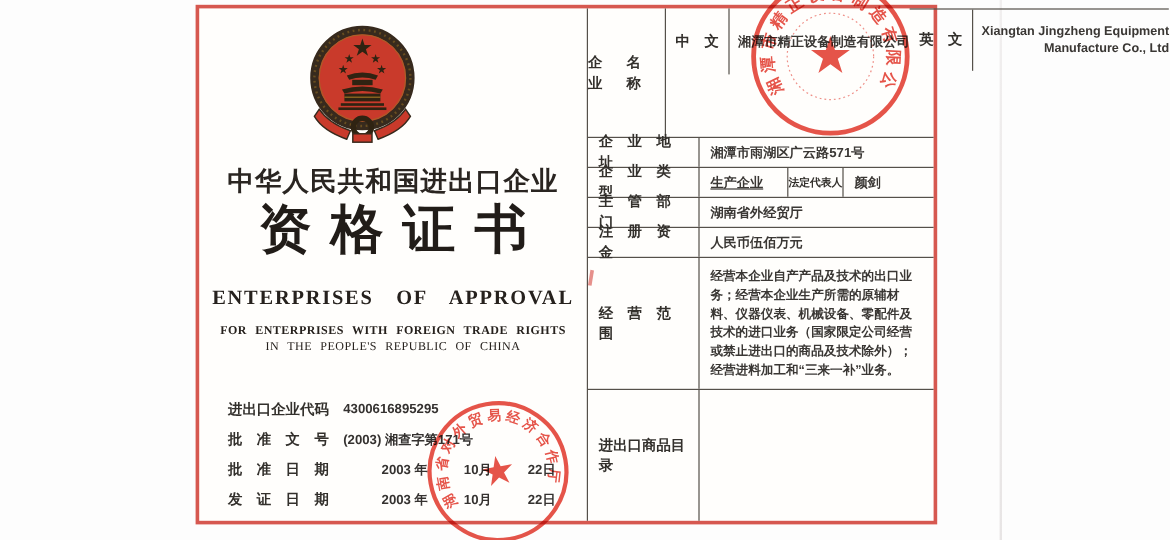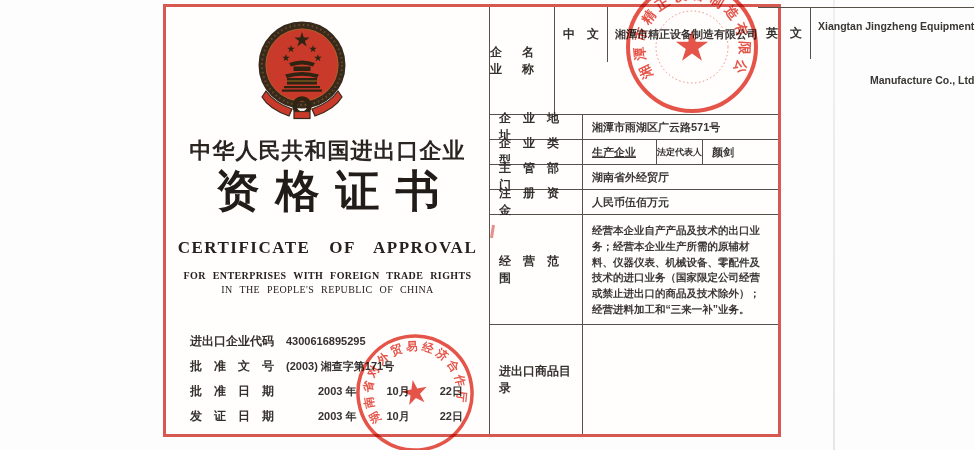--- a/index.html
+++ b/index.html
@@ -44,21 +44,21 @@
   .namelab{width:65px;flex:none;border-right:1px solid var(--table-line);box-sizing:border-box;
            display:flex;flex-direction:row;justify-content:space-evenly;align-items:center;
            font-size:12px;font-weight:700;color:#33302c;}
   .namecol{flex:1;display:flex;flex-direction:row;}
   .subrow{display:flex;flex:none;box-sizing:border-box;}
   .sub-cn{height:55px}.sub-en{height:52px;border-top:1px solid var(--table-line);text-align:right;}
   .sublab{width:53px;flex:none;border-right:1px solid var(--table-line);box-sizing:border-box;
           display:flex;align-items:center;justify-content:center;font-size:12px;font-weight:700;color:#33302c;}
   .subval{flex:1;display:flex;flex-direction:column;justify-content:center;padding-left:7px;
           font-size:11px;font-weight:600;color:#3a3734;}
-  .subval .en{font-size:10.5px;font-weight:700;line-height:1.3;margin-top:40px;}
+  .subval .en{font-size:10.5px;font-weight:700;line-height:1.3;}
   .tval-s{width:74px;flex:none;border-right:1px solid var(--table-line);box-sizing:border-box;
           display:flex;align-items:center;padding-left:9px;font-size:11px;font-weight:600;color:#3a3734;text-decoration:underline;}
   .tlab2{width:46px;flex:none;border-right:1px solid var(--table-line);box-sizing:border-box;
          display:flex;align-items:center;justify-content:center;font-size:9px;font-weight:700;color:#33302c;}
   .scopeval{flex:1;padding:8px 10px 0 9px;font-size:10.5px;font-weight:600;line-height:1.5;
             color:#3a3734;display:block;}
   .artifact{position:absolute;left:325px;top:218px;width:3px;height:13px;background:#d9544f;
             opacity:.65;transform:rotate(9deg);}
   
   .seal{position:absolute;mix-blend-mode:multiply;opacity:.88;}
@@ -96,21 +96,21 @@
         <rect x="28" y="67" width="36" height="2.2" fill="#2f2312"></rect>
         <rect x="26" y="70.5" width="40" height="2.2" fill="#2f2312"></rect>
         <path d="M10,72 Q18,84 36,90 L33,97 Q13,90 6,78 Z" fill="#c93a2b" stroke="#372a1d" stroke-width="1.2"></path>
         <path d="M82,72 Q74,84 56,90 L59,97 Q79,90 86,78 Z" fill="#c93a2b" stroke="#372a1d" stroke-width="1.2"></path>
         <circle cx="46" cy="87" r="7.5" fill="none" stroke="#2f2312" stroke-width="4.5"></circle>
         <rect x="38" y="92.5" width="16" height="7" fill="#c93a2b" stroke="#372a1d" stroke-width="1.2"></rect>
       </svg>
 
       <div class="t-cn1">中华人民共和国进出口企业</div>
       <div class="t-cn2">资格证书</div>
-      <div class="t-en">CERTIFICATE OF APPROVAL</div>
+      <div class="t-en">ENTERPRISES OF APPROVAL</div>
       <div class="s-en1">FOR ENTERPRISES WITH FOREIGN TRADE RIGHTS</div>
       <div class="s-en2">IN THE PEOPLE'S REPUBLIC OF CHINA</div>
 
       <div class="frow f0">
         <span class="flabel">进出口企业代码</span>
         <span class="fval">4300616895295</span>
       </div>
       <div class="frow f1">
         <span class="flabel">批　准　文　号</span>
         <span class="fval">(2003) 湘查字第171号</span>

